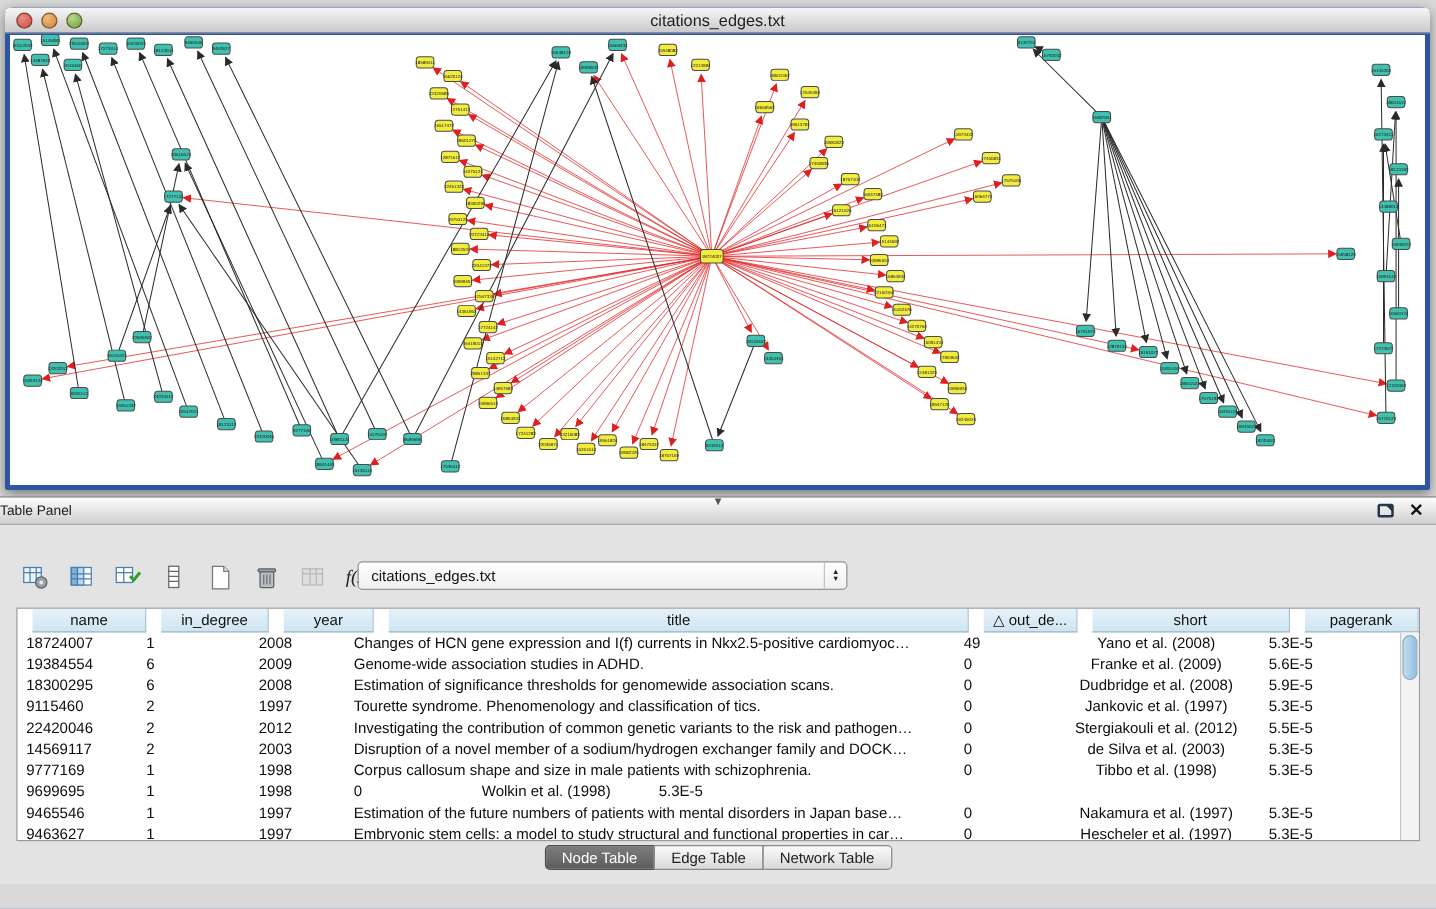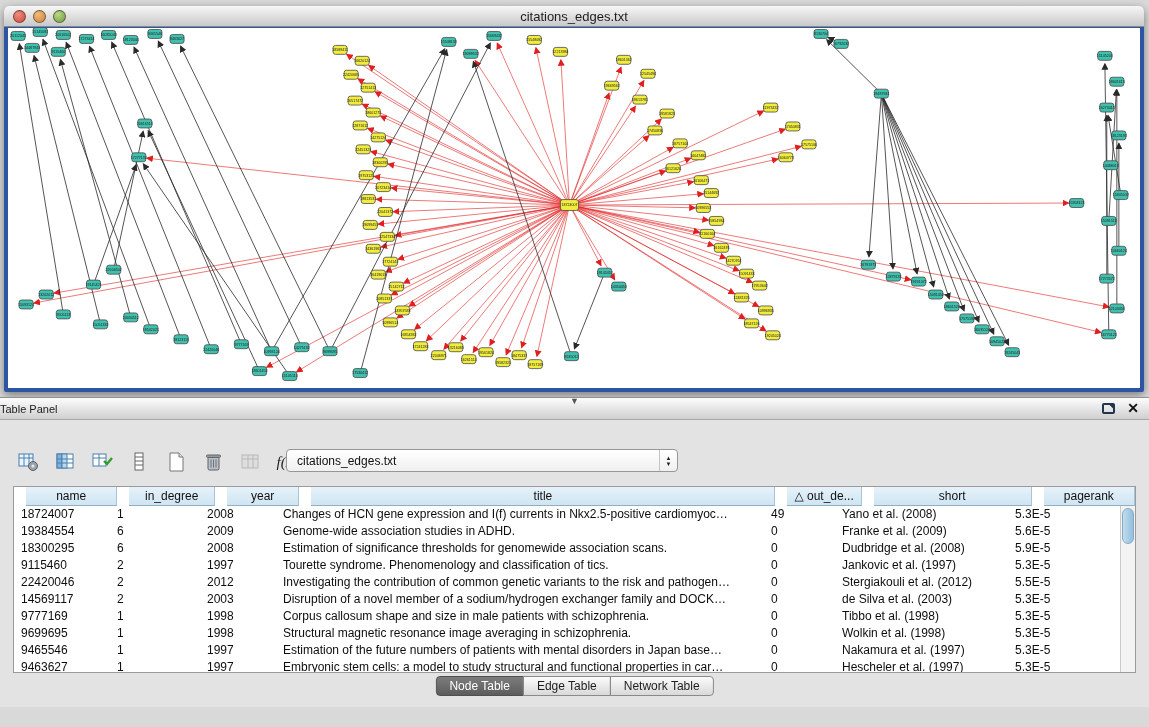--- a/index.html
+++ b/index.html
@@ -50,21 +50,21 @@
   .table-wrap { position:absolute; left:13px; top:486px; width:1123px; height:187px;
     background:#ffffff; border:1px solid #9b9b9b; overflow:hidden; }
   .thead { display:flex; height:19px; }
   .hcell { background:linear-gradient(#e6f2fa,#cfe5f2); border-right:1px solid #a9c4d4;
     border-bottom:1px solid #8fb0c4; font-size:12px; color:#111; text-align:center;
     line-height:18px; overflow:hidden; white-space:nowrap;margin-left:12px; }
   .hfill { flex:1; background:linear-gradient(#e6f2fa,#cfe5f2); border-bottom:1px solid #8fb0c4; }
   .trow { display:flex; height:17px; }
   .tcell { font-size:12px; color:#0d0d0d; line-height:17px; padding-left:7px;
     overflow:hidden; white-space:nowrap; }
-  .tcell.center { padding-left:0; }
+  .tcell.center { text-align:center; padding-left:0; }
   .c0{width:96px;} .c1{width:90px;} .c2{width:76px;} .c3{width:488px;} .c4{width:78px;} .c5{width:166px;} .c6{width:96px;}
   .vscroll { position:absolute; right:0; top:19px; bottom:0; width:15px; background:#f3f3f3; border-left:1px solid #c9c9c9; }
   .vthumb { margin:2px 1px; height:36px; border-radius:6px; border:1px solid #8aa9c0;
     background:linear-gradient(90deg,#c3ddee,#8fc0e0); }
 
   
   .tabs { position:absolute; left:50%; top:676px; transform:translateX(-50%); display:flex; }
   .tab { height:20px; line-height:18px; padding:0 13px; font-size:12px; color:#1e1e1e;
     border:1px solid #8a8a8a; background:linear-gradient(#fbfbfb,#d9d9d9); margin-left:-1px; }
   .tab:first-child { border-radius:4px 0 0 4px; margin-left:0; }
@@ -609,21 +609,20 @@
           <div class="tcell c2">1998</div>
           <div class="tcell c3">Corpus callosum shape and size in male patients with schizophrenia.</div>
           <div class="tcell c4">0</div>
           <div class="tcell c5 center">Tibbo et al. (1998)</div>
           <div class="tcell c6">5.3E-5</div>
         </div>
         <div class="trow">
           <div class="tcell c0">9699695</div>
           <div class="tcell c1">1</div>
           <div class="tcell c2">1998</div>
-          <div class="tcell c3">Structural magnetic resonance image averaging in schizophrenia.</div>
           <div class="tcell c4">0</div>
           <div class="tcell c5 center">Wolkin et al. (1998)</div>
           <div class="tcell c6">5.3E-5</div>
         </div>
         <div class="trow">
           <div class="tcell c0">9465546</div>
           <div class="tcell c1">1</div>
           <div class="tcell c2">1997</div>
           <div class="tcell c3">Estimation of the future numbers of patients with mental disorders in Japan base…</div>
           <div class="tcell c4">0</div>

